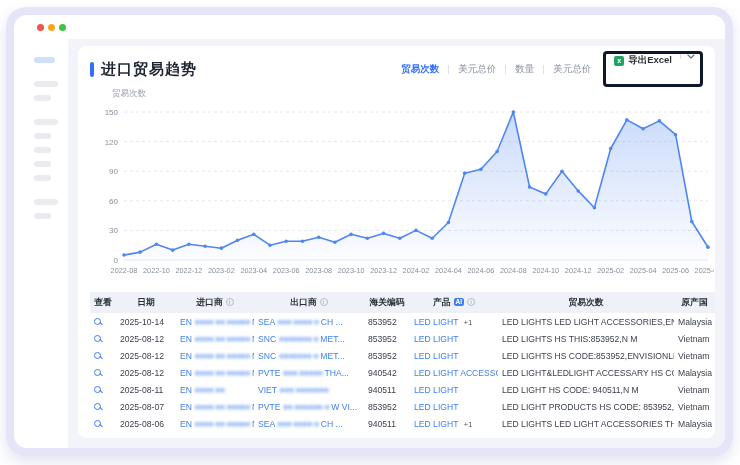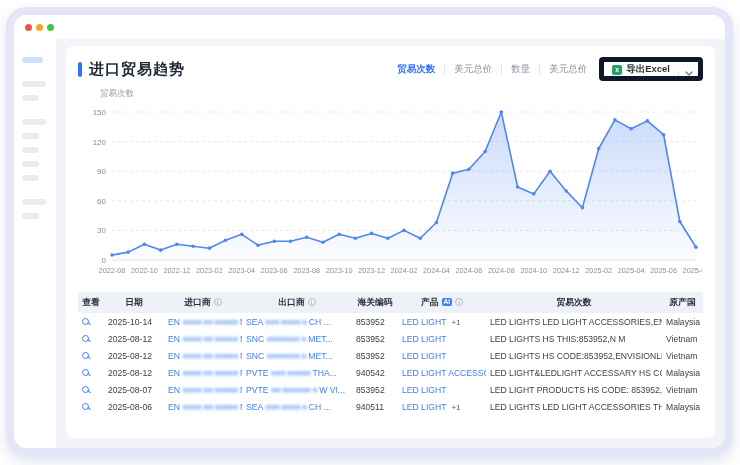--- a/index.html
+++ b/index.html
@@ -1,19 +1,19 @@
 <!DOCTYPE html>
 <html><head>
 <meta charset="utf-8">
 <style>
   * { margin:0; padding:0; box-sizing:border-box; }
   html,body { width:740px; height:465px; background:#ffffff; font-family:"Liberation Sans", sans-serif; overflow:hidden; }
 
   .frame { position:absolute; left:6px; top:7px; width:727px; height:449px; background:#e4e6f8; border-radius:20px; box-shadow:0 6px 14px rgba(140,148,200,.25); }
-  .window { position:absolute; left:8px; top:8px; right:8px; bottom:8px; background:#ffffff; border-radius:13px; overflow:hidden; display:flex; flex-direction:column; }
+  .window { position:absolute; left:8px; top:8px; right:8px; bottom:8px; background:#ffffff; border-radius:13px; overflow:hidden; display:flex; flex-direction:column;padding-left:12px; }
 
   .titlebar { height:24px; display:flex; align-items:center; padding-left:11px; background:#ffffff; flex:0 0 auto; }
   .dot { width:7px; height:7px; border-radius:50%; margin-right:4px; }
 
   .body-row { flex:1; display:flex; min-height:0; }
   .sidebar { width:42px; background:#ffffff; padding-top:18px; display:flex; flex-direction:column; align-items:flex-start; padding-left:8px; flex:0 0 auto; }
   .sk-bar { height:6px; border-radius:3px; background:#e9ebef; margin-bottom:8px; }
   .sk-bar.active { background:#cfe0fc; }
   .sk-gap { margin-top:10px; }
 
@@ -21,21 +21,21 @@
   .card { background:#ffffff; border-radius:8px; height:100%; padding:10px 12px 8px 12px; overflow:hidden; }
 
   .card-header { display:flex; align-items:center; height:26px; }
   .accent { width:4px; height:15px; background:#3370ff; border-radius:2px; margin-right:7px; }
   .card-title { font-size:15px; font-weight:bold; color:#1f2633; letter-spacing:1px; }
   .header-right { margin-left:auto; display:flex; align-items:center; }
   .tabs { display:flex; align-items:center; }
   .tab { font-size:9.5px; color:#8a919f; cursor:pointer; white-space:nowrap; }
   .tab.active { color:#3370ff; font-weight:bold; }
   .tab-sep { width:1px; height:9px; background:#dfe2e8; margin:0 9px; display:inline-block; }
-  .export-group { display:flex; align-items:flex-end; border:5px solid #0f172a; border-radius:4px; margin-left:12px; background:#fff; height:24px; overflow:hidden; }
+  .export-group { display:flex; align-items:flex-start; border:3px solid #0f172a; border-radius:4px; margin-left:12px; background:#fff; height:36px; overflow:hidden; }
   .export-btn { display:flex; align-items:center; padding:0 8px; cursor:pointer; }
   .export-label { font-size:9.5px; font-weight:bold; color:#2a2f38; margin-left:4px; white-space:nowrap; }
   .excel-ico { width:10px; height:10px; background:#21a366; border-radius:2px; color:#fff; font-size:7px; font-weight:bold; display:flex; align-items:center; justify-content:center; line-height:1; }
   .export-caret { display:flex; align-items:center; justify-content:center; width:20px; border-left:1px solid #dcdfe6; cursor:pointer; }
 
   .chart-label { font-size:8.5px; color:#9aa0ab; margin:6px 0 0 22px; }
   .chart-wrap { width:100%; }
   svg text { font-family:"Liberation Sans", sans-serif; }
 
   table { border-collapse:collapse; table-layout:fixed; width:100%; margin-top:6px; }
@@ -244,20 +244,30 @@
                   <td>2025-08-12</td>
                   <td class="c-blue"><span>EN </span><span class="blur">■■■■ ■■ ■■■■■</span><span> NG L...</span></td>
                   <td class="c-blue"><span>PVTE </span><span class="blur">■■■ ■■■■■</span><span> THA...</span></td>
                   <td>940542</td>
                   <td><span class="c-blue">LED LIGHT ACCESSORY</span></td>
                   <td>LED LIGHT&amp;LEDLIGHT ACCESSARY HS CODE: 940542&amp;940</td>
                   <td>Malaysia</td>
                 </tr>
                 <tr>
                   <td><span class="mag"></span></td>
+                  <td>2025-08-11</td>
+                  <td class="c-blue"><span>EN </span><span class="blur">■■■■ ■■</span></td>
+                  <td class="c-blue"><span>VIET </span><span class="blur">■■■ ■■■■■■■</span></td>
+                  <td>940511</td>
+                  <td><span class="c-blue">LED LIGHT</span></td>
+                  <td>LED LIGHT HS CODE: 940511,N M</td>
+                  <td>Vietnam</td>
+                </tr>
+                <tr>
+                  <td><span class="mag"></span></td>
                   <td>2025-08-07</td>
                   <td class="c-blue"><span>EN </span><span class="blur">■■■■ ■■ ■■■■■</span><span> NG L...</span></td>
                   <td class="c-blue"><span>PVTE </span><span class="blur">■■ ■■■■■■ ■</span><span> W VI...</span></td>
                   <td>853952</td>
                   <td><span class="c-blue">LED LIGHT</span></td>
                   <td>LED LIGHT PRODUCTS HS CODE: 853952,NUWATT ENVISIO</td>
                   <td>Vietnam</td>
                 </tr>
                 <tr>
                   <td><span class="mag"></span></td>

